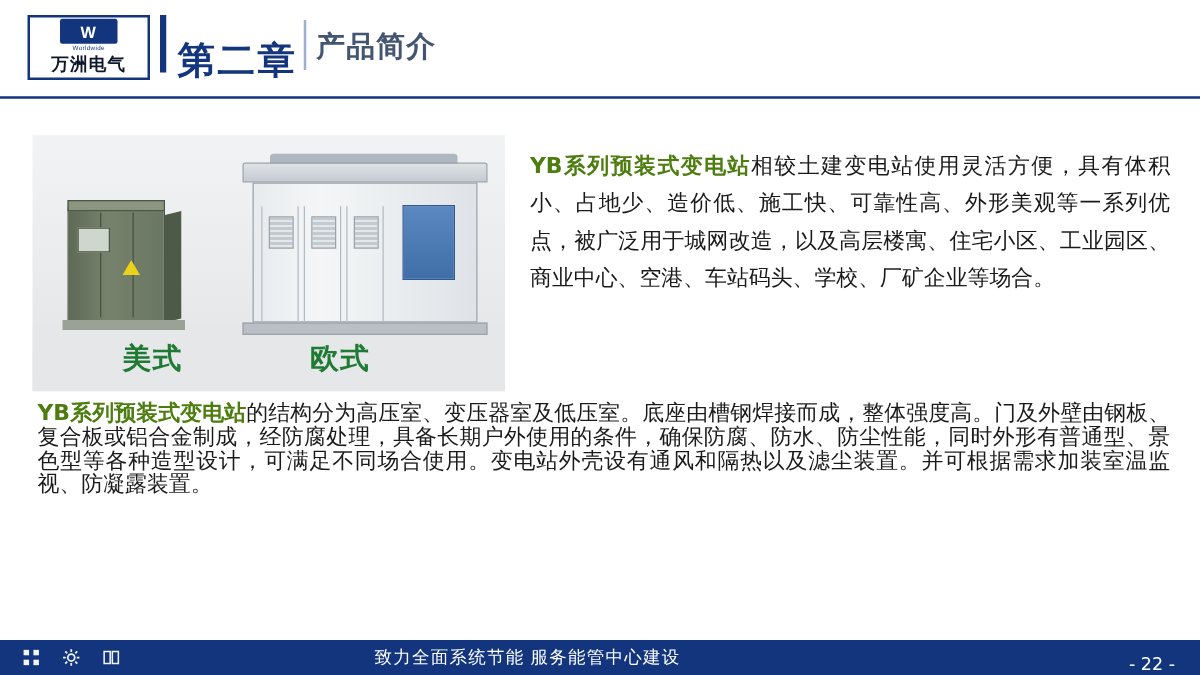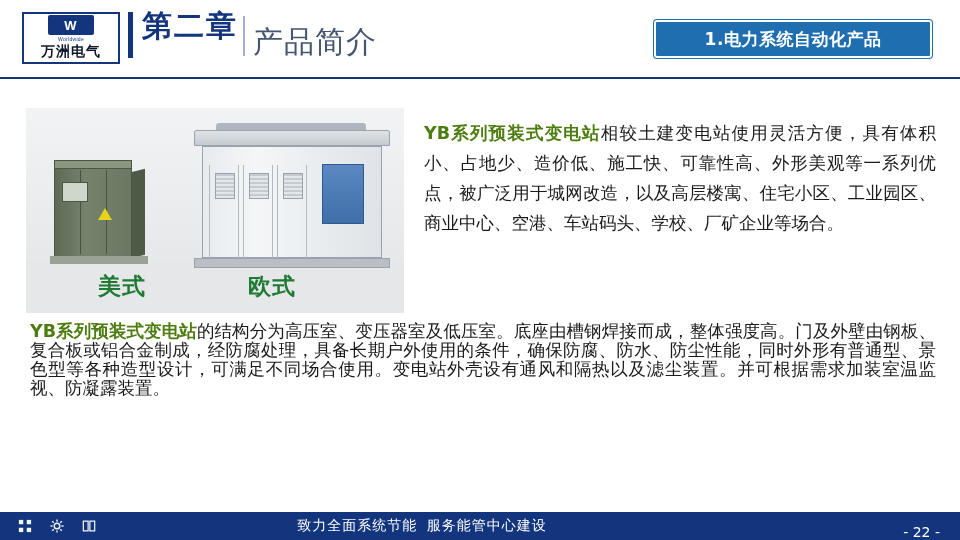--- a/index.html
+++ b/index.html
@@ -73,43 +73,44 @@
     position: absolute;
     left: 128px;
     top: 12px;
     width: 5px;
     height: 46px;
     background: #12357e;
   }
   .chapter-title {
     position: absolute;
     left: 142px;
-    top: 6px;
+    top: 28px;
     font-size: 30px;
     font-weight: bold;
     color: #12357e;
     letter-spacing: 2px;
     font-family: Liberation Sans, sans-serif;
   }
   .chapter-divider {
     position: absolute;
     left: 243px;
     top: 16px;
     width: 2px;
     height: 40px;
     background: #9fb0cf;
   }
   .chapter-subtitle {
     position: absolute;
     left: 253px;
     top: 22px;
-    font-size: 30px;
+    font-size: 23px;
     color: #44556f;
     letter-spacing: 1px;
     font-family: "DejaVu Sans", sans-serif;
+    font-weight: bold;
   }
 
   .section-tab {
     position: absolute;
     right: 28px;
     top: 20px;
     min-width: 278px;
     height: 38px;
     background: #1f6fb0;
     border: 2px solid #ffffff;
@@ -373,21 +374,21 @@
     position: absolute;
     left: 0;
     top: 0;
     width: 844px;
     height: 28px;
     display: flex;
     align-items: center;
     justify-content: center;
     font-size: 14px;
     letter-spacing: 1px;
-    font-family: Liberation Mono, monospace;
+    font-family: Liberation Sans, sans-serif;
   }
   .footer-page {
     position: absolute;
     right: 20px;
     top: 0;
     height: 40px;
     display: flex;
     align-items: center;
     font-size: 14px;
     font-family: "DejaVu Sans", sans-serif;
@@ -404,21 +405,20 @@
       <div class="logo-mark">W</div>
       <div class="logo-sub">Worldwide</div>
       <div class="logo-name">万洲电气</div>
     </div>
 
     <div class="chapter-bar"></div>
     <div class="chapter-title">第二章</div>
     <div class="chapter-divider"></div>
     <div class="chapter-subtitle">产品简介</div>
 
-    <div class="section-tab">1.电力系统自动化产品</div>
     <div class="header-rule"></div>
   </div>
 
   <div class="figure">
     <div class="fig-ground"></div>
 
     <div class="us-unit">
       <div class="us-body"></div>
       <div class="us-top"></div>
       <div class="us-side"></div>

